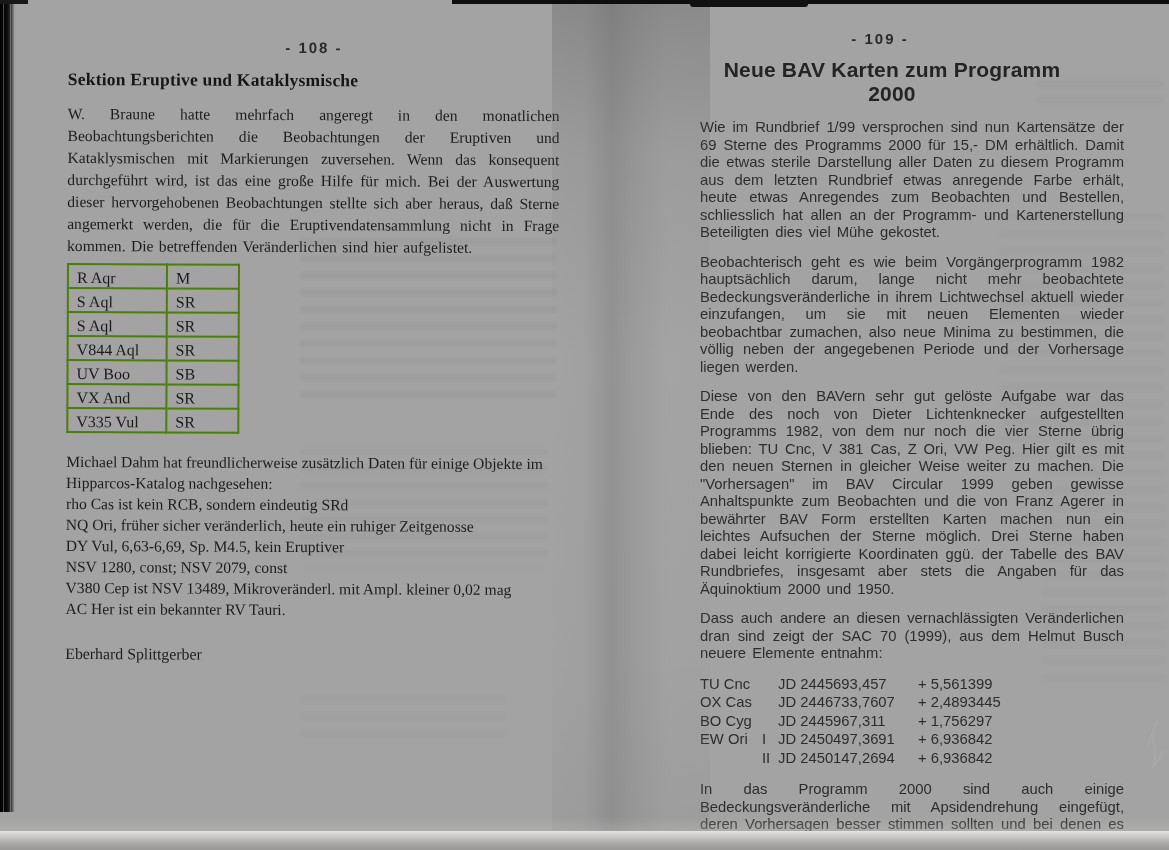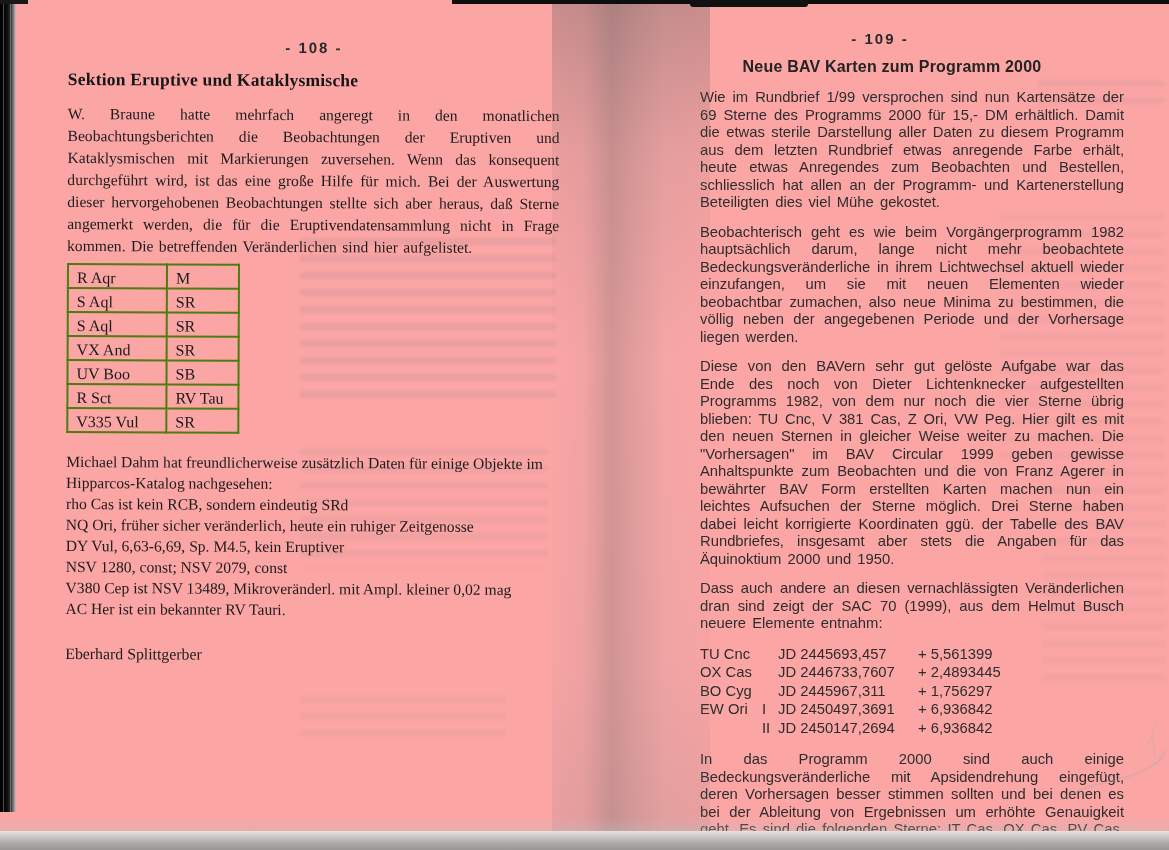--- a/index.html
+++ b/index.html
@@ -1,18 +1,18 @@
 <!DOCTYPE html>
 <html><head>
 <meta charset="utf-8">
 <style>
   html,body { margin:0; padding:0; background:#ffffff; }
   .scan {
     position:relative; width:1169px; height:850px;
-    background:#fca5a5; overflow:hidden;
+    background:#a3a3a3; overflow:hidden;
     font-family:"Liberation Serif", serif;
   }
 
   
   .gutter {
     position:absolute; left:552px; top:0; width:158px; height:850px; z-index:3; pointer-events:none;
     background:linear-gradient(to right,
       rgba(255,255,255,0) 0%, rgba(140,140,140,0.08) 20%,
       rgba(105,105,105,0.28) 38%, rgba(125,125,125,0.20) 52%,
       rgba(170,170,170,0.09) 72%, rgba(255,255,255,0) 100%);
@@ -92,21 +92,21 @@
     border:2px solid #4d7c0f; padding:3px 6px 0 8px; line-height:19px;
   }
   td.col-name { width:83px; }
   td.col-type { width:56px; }
 
   .notes { margin-top:18px; font-size:15.6px; line-height:21px; }
   .notes p { margin:0; }
   .sig-left { margin-top:26px; font-size:15.8px; }
 
   .title-right {
-    margin:11px 0 0 0; padding-right:40px; font-size:16px; font-weight:bold;
+    margin:11px 0 0 0; padding-right:40px; font-size:21px; font-weight:bold;
     text-align:center; color:#242424; letter-spacing:0.2px;
   }
   .page-right p.body {
     margin:0 0 12px 0; font-size:14.8px; line-height:17.5px;
     text-align:justify; word-spacing:2px;
   }
   .page-right p.first { margin-top:13px; }
 
   .elements { margin:2px 0 14px 0; }
   .el-row {
@@ -139,30 +139,30 @@
         </tr>
         <tr>
           <td class="col-name">S Aql</td>
           <td class="col-type">SR</td>
         </tr>
         <tr>
           <td class="col-name">S Aql</td>
           <td class="col-type">SR</td>
         </tr>
         <tr>
-          <td class="col-name">VX And</td>
+          <td class="col-name">V844 Aql</td>
           <td class="col-type">SR</td>
         </tr>
         <tr>
           <td class="col-name">UV Boo</td>
           <td class="col-type">SB</td>
         </tr>
         <tr>
-          <td class="col-name">R Sct</td>
-          <td class="col-type">RV Tau</td>
+          <td class="col-name">VX And</td>
+          <td class="col-type">SR</td>
         </tr>
         <tr>
           <td class="col-name">V335 Vul</td>
           <td class="col-type">SR</td>
         </tr>
       </tbody>
     </table>
 
     <div class="notes">
       <p>Michael Dahm hat freundlicherweise zusätzlich Daten für einige Objekte im Hipparcos-Katalog nachgesehen:</p>

